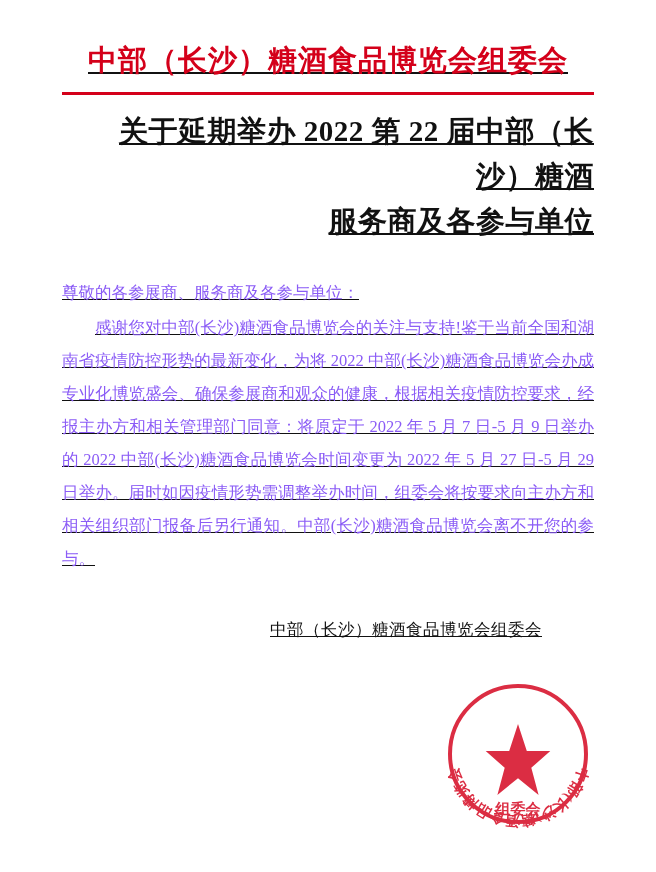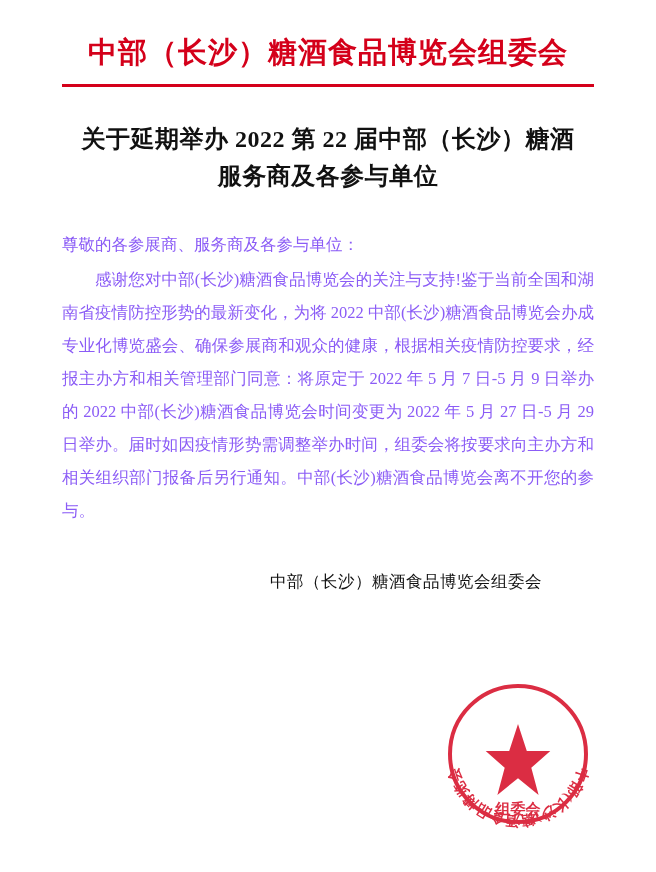--- a/index.html
+++ b/index.html
@@ -12,44 +12,45 @@
     background: #ffffff;
     font-family: "Liberation Serif", "DejaVu Serif", serif;
     color: #111111;
     overflow: hidden;
   }
   .page {
     position: relative;
     width: 656px;
     height: 872px;
     box-sizing: border-box;
-    padding: 8px 62px;
+    padding: 16px 62px;
+    text-decoration: underline;
   }
   .letterhead {
     text-align: center;
     color: #d4001a;
     font-family: "Liberation Serif", "DejaVu Serif", serif;
     font-weight: bold;
     font-size: 29px;
     letter-spacing: 1px;
     padding-top: 26px;
     line-height: 1.25;
     white-space: nowrap;
   }
   .rule {
     margin: 14px 0 0 0;
     height: 3px;
     background: #d4001a;
     width: 100%;
   }
   .doc-title {
-    margin-top: 34px;
-    text-align: center;
+    margin-top: 14px;
+    text-align: right;
     font-weight: bold;
-    font-size: 24px;
+    font-size: 29px;
     line-height: 1.55;
     color: #111;
     letter-spacing: 0.5px;
   }
   .doc-title .line2 {
     display: block;
   }
   .body-block {
     margin-top: 32px;
     font-size: 16.5px;

